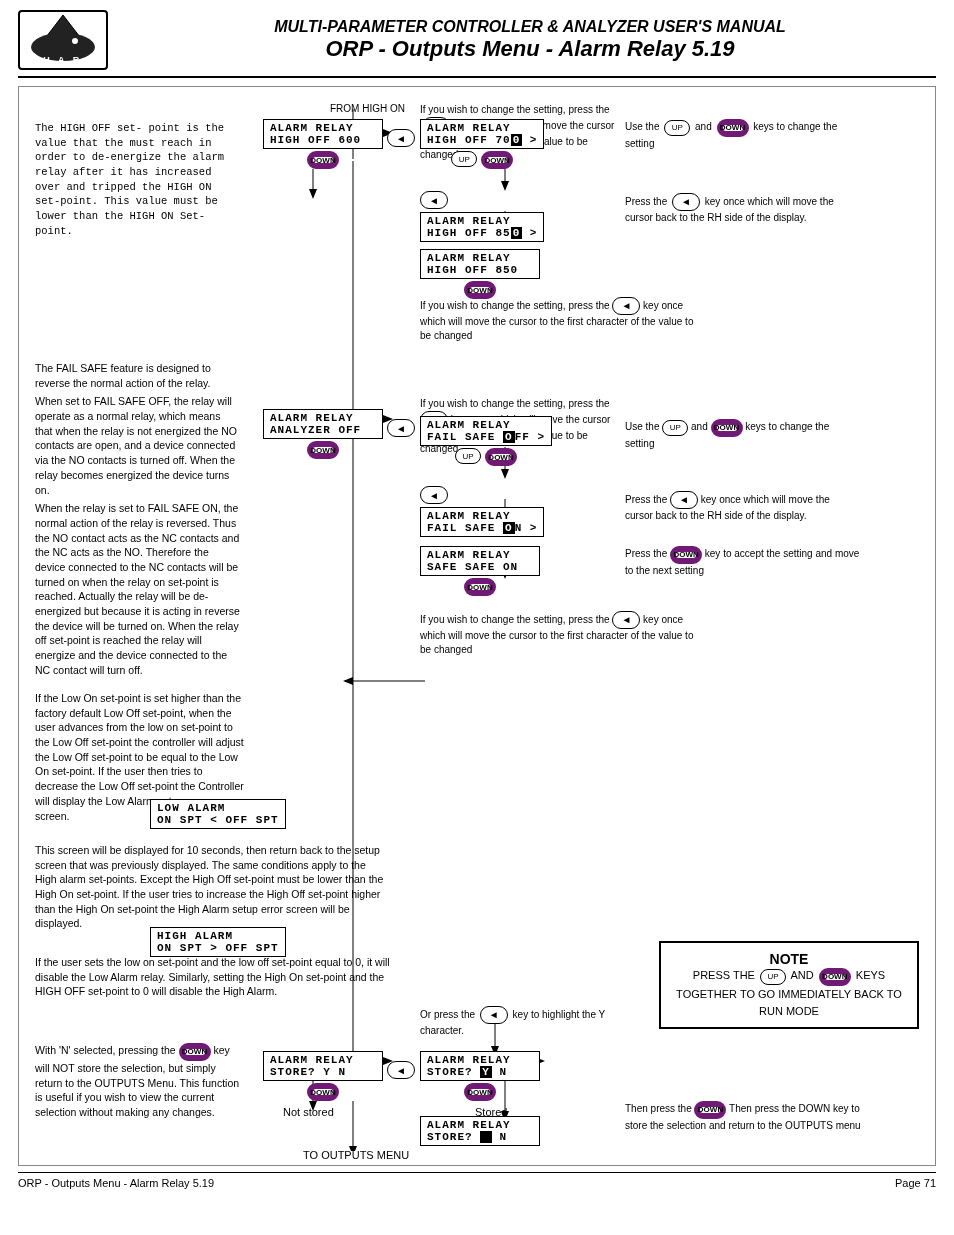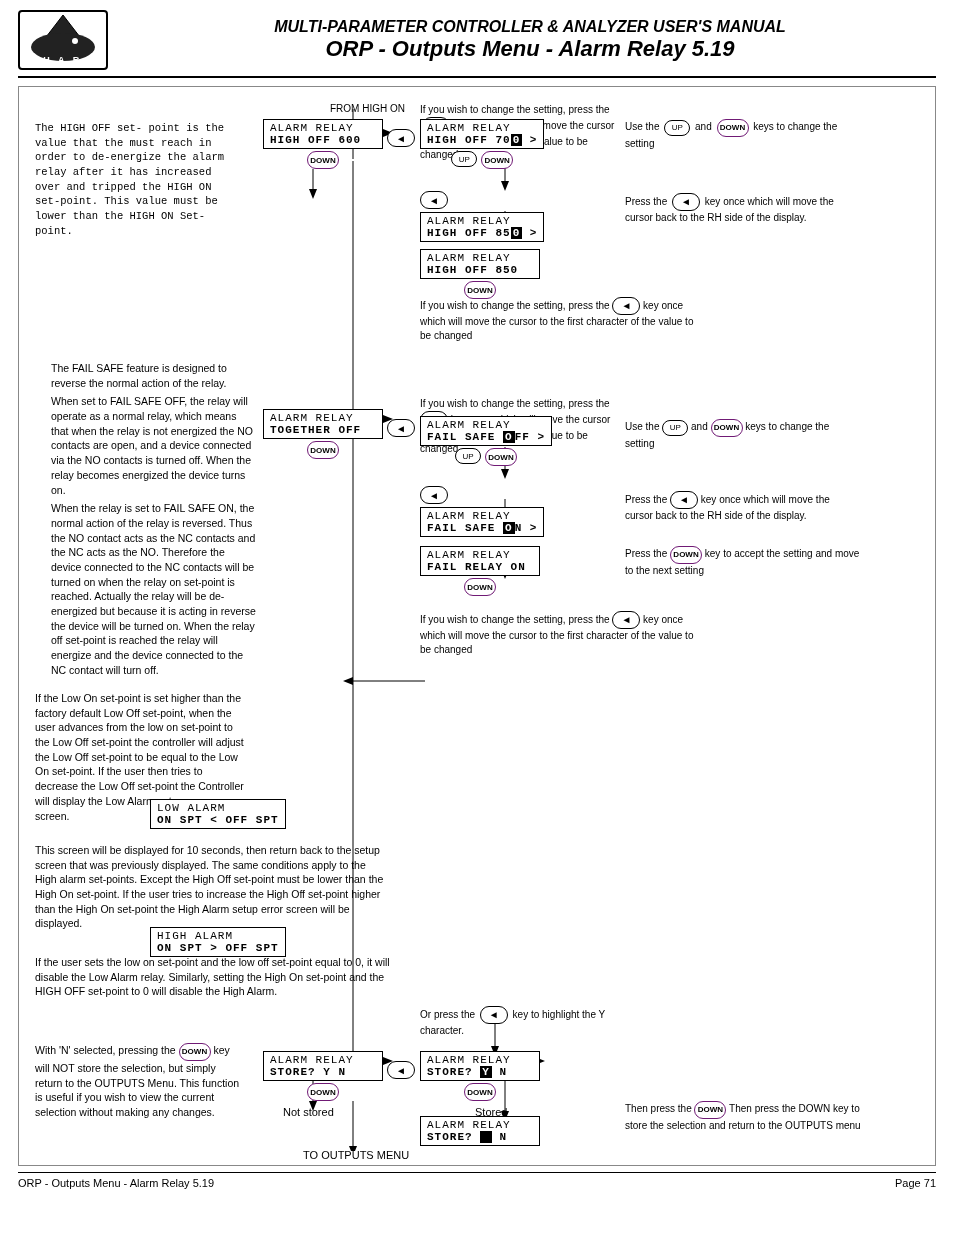--- a/index.html
+++ b/index.html
@@ -82,21 +82,21 @@
     .lcd-box {
       border: 1px solid #000;
       padding: 2px 6px;
       font-size: 11px;
       font-family: 'Courier New', monospace;
       background: #fff;
       display: inline-block;
       min-width: 120px;
     }
     .lcd-box .lcd-line1 {
-      font-weight: normal;
+      font-weight: bold;
       font-size: 11px;
       letter-spacing: 1px;
     }
     .lcd-box .lcd-line2 {
       font-weight: bold;
       font-size: 11px;
       letter-spacing: 1px;
     }
 
     
@@ -162,21 +162,21 @@
       background: #000;
       color: #fff;
       padding: 0 2px;
     }
 
     
     .icon-down {
       display: inline-flex;
       align-items: center;
       justify-content: center;
-      border: 1px solid #701a75;
+      border: 6px solid #701a75;
       border-radius: 10px;
       width: 32px;
       height: 18px;
       font-size: 8px;
       background: #fff;
       font-weight: bold;
     }
     .icon-left {
       display: inline-flex;
       align-items: center;
@@ -376,32 +376,32 @@
       </div>
 
       <div style="position:absolute; left:385px; top:196px; width:280px;">
         <div class="small-desc">
           If you wish to change the setting, press the
           <span class="icon-left">◄</span>
           key once which will move the cursor to the first character of the value to be changed
         </div>
       </div>
 
-      <div style="position:absolute; left:16px; top:260px; width:205px;">
+      <div style="position:absolute; left:0; top:260px; width:205px;">
         <div class="text-block">
           <p style="margin-bottom:4px;">The FAIL SAFE feature is designed to reverse the normal action of the relay.</p>
           <p style="margin-bottom:4px;">When set to FAIL SAFE OFF, the relay will operate as a normal relay, which means that when the relay is not energized the NO contacts are open, and a device connected via the NO contacts is turned off. When the relay becomes energized the device turns on.</p>
           <p style="margin-bottom:4px;">When the relay is set to FAIL SAFE ON, the normal action of the relay is reversed. Thus the NO contact acts as the NC contacts and the NC acts as the NO. Therefore the device connected to the NC contacts will be turned on when the relay on set-point is reached. Actually the relay will be de-energized but because it is acting in reverse the device will be turned on. When the relay off set-point is reached the relay will energize and the device connected to the NC contact will turn off.</p>
         </div>
       </div>
 
       <div style="position:absolute; left:228px; top:308px;">
         <div class="lcd-box">
           <div class="lcd-line1">ALARM RELAY</div>
-          <div class="lcd-line2">TOGETHER OFF</div>
+          <div class="lcd-line2">ANALYZER OFF</div>
         </div>
         <div style="text-align:center; margin-top:2px;">
           <span class="icon-down">DOWN</span>
         </div>
       </div>
 
       <div style="position:absolute; left:352px; top:318px;">
         <span class="icon-left">◄</span>
       </div>
 
@@ -452,21 +452,21 @@
         <div class="small-desc">
           Press the
           <span class="icon-left">◄</span>
           key once which will move the cursor back to the RH side of the display.
         </div>
       </div>
 
       <div style="position:absolute; left:385px; top:445px;">
         <div class="lcd-box">
           <div class="lcd-line1">ALARM RELAY</div>
-          <div class="lcd-line2">FAIL RELAY  ON</div>
+          <div class="lcd-line2">SAFE SAFE  ON</div>
         </div>
         <div style="text-align:center; margin-top:2px;">
           <span class="icon-down">DOWN</span>
         </div>
       </div>
 
       <div style="position:absolute; left:590px; top:445px; width:235px;">
         <div class="small-desc">
           Press the
           <span class="icon-down">DOWN</span>
@@ -501,20 +501,34 @@
         <div class="lcd-box">
           <div class="lcd-line1">HIGH ALARM</div>
           <div class="lcd-line2">ON SPT &gt; OFF SPT</div>
         </div>
       </div>
 
       <div style="position:absolute; left:0; top:854px; width:355px;">
         <div class="text-block">If the user sets the low on set-point and the low off set-point equal to 0, it will disable the Low Alarm relay. Similarly, setting the High On set-point and the HIGH OFF set-point to 0 will disable the High Alarm.</div>
       </div>
 
+      <div class="note-box">
+        <div class="note-title">NOTE</div>
+        <div class="note-content">
+          <span>PRESS THE</span>
+          <span class="icon-up" style="margin:0 2px;">UP</span>
+          <span>AND</span>
+          <span class="icon-down" style="margin:0 2px;">DOWN</span>
+          <span>KEYS</span>
+          <br>
+          <span>TOGETHER TO GO IMMEDIATELY BACK TO</span>
+          <br>
+          <span>RUN MODE</span>
+        </div>
+      </div>
 
       <div style="position:absolute; left:0; top:942px; width:205px;">
         <div class="text-block">
           With 'N' selected, pressing the
           <span class="icon-down">DOWN</span>
           key will NOT store the selection, but simply return to the OUTPUTS Menu. This function is useful if you wish to view the current selection without making any changes.
         </div>
       </div>
 
       <div style="position:absolute; left:228px; top:950px;">

